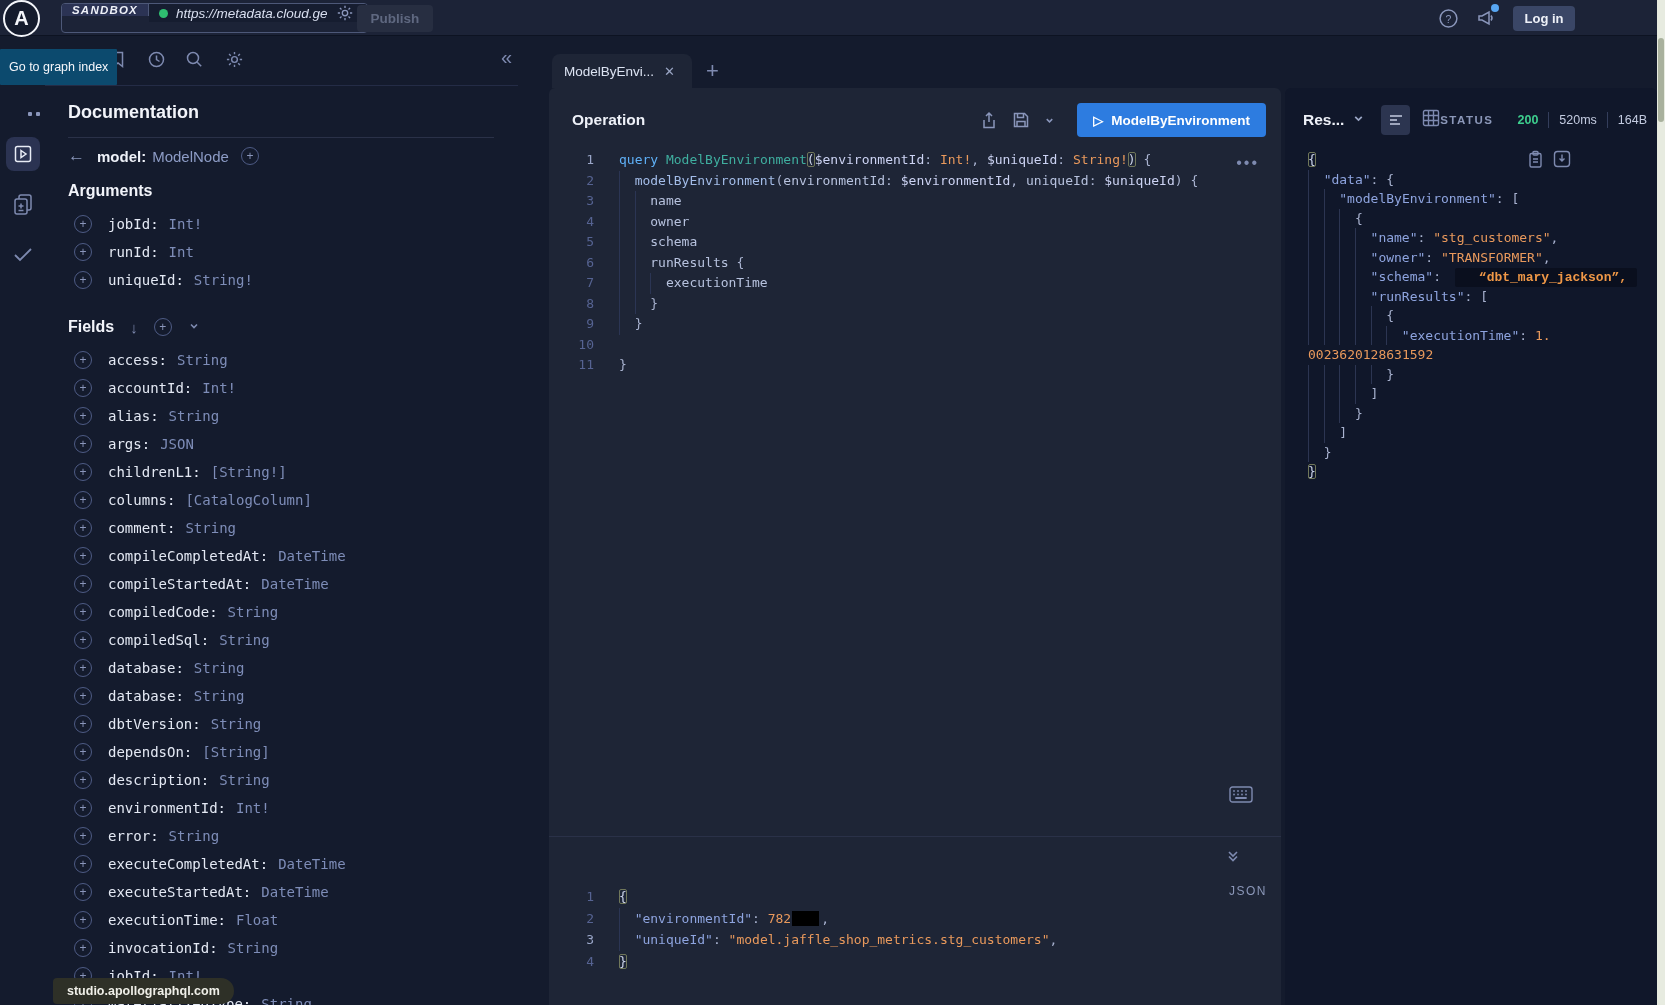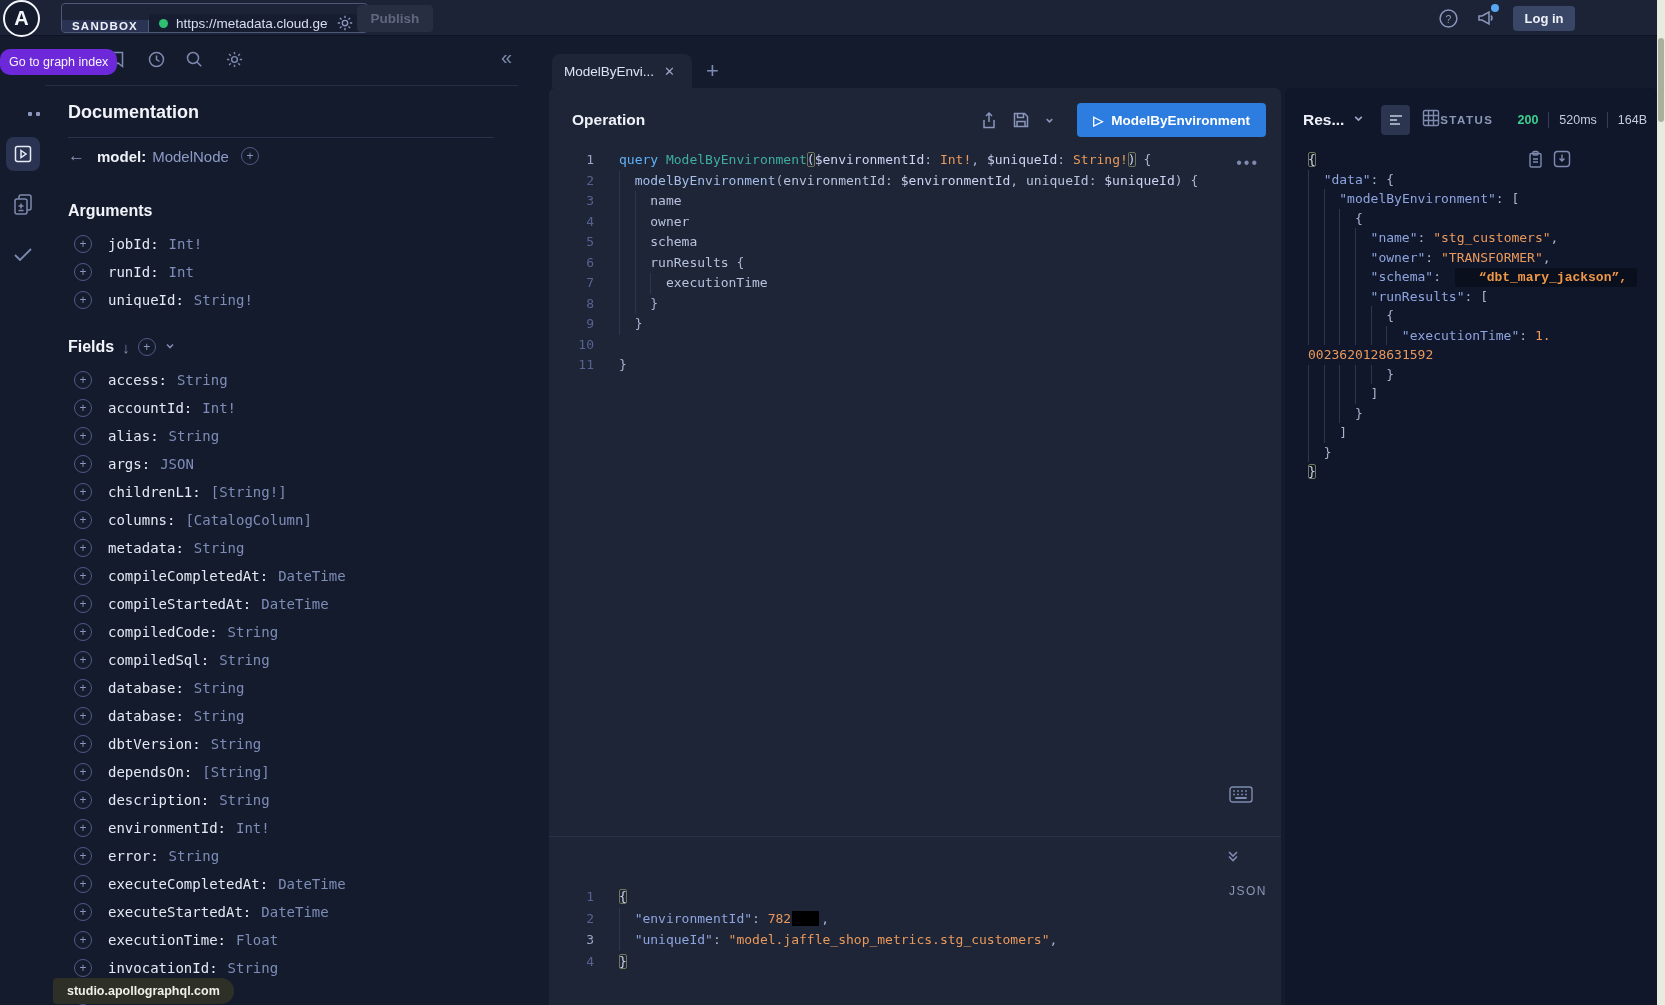--- a/index.html
+++ b/index.html
@@ -5,22 +5,22 @@
   html,body{margin:0;padding:0;background:#0b101d;}
   *{box-sizing:border-box;}
   .screen{position:relative;width:1665px;height:1005px;background:#141b2d;overflow:hidden;
     font-family:"Liberation Sans",sans-serif;color:#dfe5f2;}
   .mono{font-family:"DejaVu Sans Mono",monospace;}
 
   
   .topbar{position:absolute;left:0;top:0;width:1665px;height:36px;background:#1c2337;border-bottom:1px solid #0d1322;}
   .logo{position:absolute;left:3px;top:0;width:37px;height:37px;border:2.5px solid #f3f5fa;border-radius:50%;
     display:flex;align-items:center;justify-content:center;font-weight:bold;font-size:20px;color:#f3f5fa;background:#141b2d;z-index:30;}
-  .endpoint{position:absolute;left:61px;top:3px;height:30px;display:flex;align-items:flex-end;
-    border:1px solid #4d5878;border-radius:4px;overflow:hidden;}
+  .endpoint{position:absolute;left:61px;top:3px;height:30px;display:flex;align-items:flex-start;
+    border:1px solid #4d5878;border-radius:4px;overflow:hidden;font-style:italic;}
   .sandbox-seg{background:#2b3354;display:flex;align-items:center;padding:0 10px;border-right:1px solid #4d5878;}
   .sandbox-seg span{font-size:11.5px;font-weight:bold;letter-spacing:1.2px;color:#eef1f8;}
   .url-seg{display:flex;align-items:center;gap:8px;padding:0 6px 0 10px;background:#161d30;width:218px;}
   .gdot{width:9px;height:9px;border-radius:50%;background:#2fbf71;flex:0 0 auto;}
   .url-text{font-size:13.5px;color:#d9dff0;white-space:nowrap;overflow:hidden;width:152px;}
   .publish{position:absolute;left:357px;top:5px;width:76px;height:27px;background:#272e41;border:none;border-radius:4px;
     color:#5f6880;font-size:13.5px;font-weight:bold;}
   .tb-right{position:absolute;right:90px;top:0;height:36px;display:flex;align-items:center;gap:16px;}
   .login{width:62px;height:25px;background:#3a4666;border:none;border-radius:4px;color:#eef1f8;font-size:13px;font-weight:bold;}
   .ico{display:inline-flex;align-items:center;justify-content:center;color:#8a96bb;}
@@ -30,39 +30,39 @@
   
   .rail{position:absolute;left:0;top:36px;width:45px;bottom:0;background:#141b2d;}
   .rail-active{position:absolute;left:6px;top:101px;width:34px;height:34px;background:#2b3352;border-radius:8px;
     display:flex;align-items:center;justify-content:center;color:#e8ecf6;}
   .rail-ico2{position:absolute;left:11px;top:156px;color:#7e8ab0;}
   .rail-ico3{position:absolute;left:11px;top:206px;color:#7e8ab0;}
   .rail-dots{position:absolute;top:76px;display:flex;gap:4px;}
   .rail-dots i{width:4px;height:4px;background:#8a96bb;border-radius:1px;}
 
   
-  .tooltip{position:absolute;left:0;top:49px;height:26px;background:#6d28d9;color:#f5f6fa;font-size:12.5px;
-    display:flex;align-items:center;padding:0 9px;z-index:50;border-radius:10px;}
+  .tooltip{position:absolute;left:0;top:49px;height:36px;background:#0c4a6e;color:#f5f6fa;font-size:12.5px;
+    display:flex;align-items:center;padding:0 9px;z-index:50;border-radius:1px;}
   .status-bubble{position:absolute;left:8px;top:978px;height:26px;background:#2e3027;color:#efefe8;font-size:12.5px;font-weight:bold;
     display:flex;align-items:center;padding:0 14px;border-radius:4px 13px 13px 4px;z-index:40;margin-left:45px;}
 
   
   .doc{position:absolute;left:45px;top:36px;width:473px;bottom:0;background:#141b2d;}
   .doc-toolbar{position:relative;height:50px;border-bottom:1px solid #242c46;}
   .doc-toolbar .ico{position:absolute;top:14px;}
   .collapse{position:absolute;right:6px;top:10px;font-size:20px;color:#7e8ab0;}
   .doc-body{padding:16px 24px 0 23px;}
   .doc-title{font-size:18px;font-weight:bold;color:#f2f4fa;margin:0 0 14px 0;}
   .doc-div{border-top:1px solid #2a3148;}
   .model-row{display:flex;align-items:center;gap:12px;height:32px;margin-top:2px;}
   .back-arrow{color:#8a96bb;font-size:17px;}
   .model-label{font-size:15px;font-weight:bold;color:#eef1f8;}
   .model-type{font-size:15px;color:#8d9cc6;margin-left:-6px;}
-  .h2{font-size:16px;font-weight:bold;color:#f2f4fa;margin:30px 0 10px 0;}
-  .fields-h{display:flex;align-items:center;gap:8px;margin:24px 0 10px 0;}
+  .h2{font-size:16px;font-weight:bold;color:#f2f4fa;margin:10px 0 10px 0;}
+  .fields-h{display:flex;align-items:center;gap:16px;margin:24px 0 10px 0;}
   .fields-h .h2x{font-size:16px;font-weight:bold;color:#f2f4fa;}
   .dl-row{display:flex;align-items:center;gap:16px;height:28px;padding-left:6px;}
   .pc{width:18px;height:18px;border:1.4px solid #4e5b85;border-radius:50%;color:#8a96bb;font-size:12px;
     display:flex;align-items:center;justify-content:center;flex:0 0 auto;line-height:1;}
   .dl-name{font-size:14px;color:#e4e9f4;}
   .dl-type{font-size:14px;color:#7e8db8;margin-left:-6px;}
   .sort-ico{color:#7e8ab0;font-size:15px;}
   .chev-s{color:#7e8ab0;}
 
   
@@ -303,21 +303,21 @@
           </div>
 
           <div class="dl-row">
             <span class="pc">+</span>
             <span class="dl-name mono">columns:</span>
             <span class="dl-type mono">[CatalogColumn]</span>
           </div>
 
           <div class="dl-row">
             <span class="pc">+</span>
-            <span class="dl-name mono">metadata:</span>
+            <span class="dl-name mono">comment:</span>
             <span class="dl-type mono">String</span>
           </div>
 
           <div class="dl-row">
             <span class="pc">+</span>
             <span class="dl-name mono">compileCompletedAt:</span>
             <span class="dl-type mono">DateTime</span>
           </div>
 
           <div class="dl-row">

